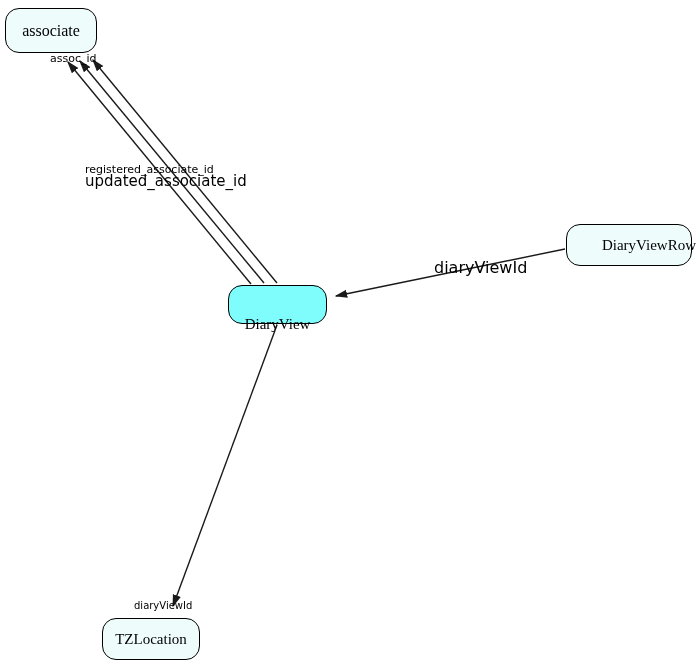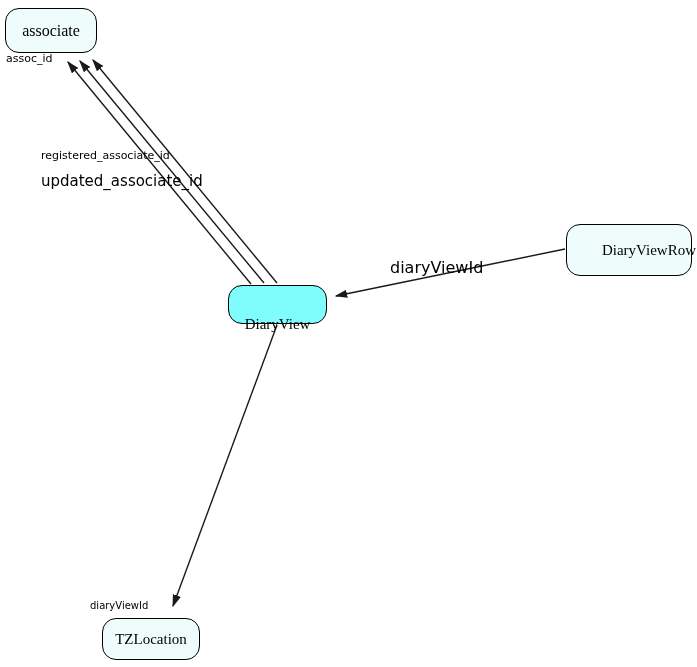--- a/index.html
+++ b/index.html
@@ -41,20 +41,21 @@
   .node-label {
     font-family: Liberation Serif, serif;
     line-height: 1;
   }
   .edge-label {
     position: absolute;
     font-family: "DejaVu Sans", sans-serif;
     color: #000000;
     white-space: nowrap;
     line-height: 1.15;
+    margin-left: 44px;
   }
 </style>
 </head>
 <body>
 
 <div id="graph-canvas">
 
   <svg id="graph-svg" viewBox="0 0 697 667" xmlns="http://www.w3.org/2000/svg">
     <defs>
       <marker id="arrowhead" markerWidth="9" markerHeight="9" refX="8" refY="3" orient="auto" markerUnits="strokeWidth">
@@ -71,27 +72,27 @@
   </svg>
 
   <div class="node-box" style="left: 5px; top: 8px; width: 92px; height: 45px; background: rgb(239, 252, 252); border-color: rgb(0, 0, 0);">
     <span class="node-label" style="font-size: 16px;">associate</span>
   </div>
 
   <div class="node-box" style="left: 228px; top: 285px; width: 99px; height: 39px; background: rgb(127, 252, 252); border-color: rgb(0, 0, 0);">
     <span class="node-label" style="font-size: 15px; margin-top: 39px;">DiaryView</span>
   </div>
 
-  <div class="node-box" style="left: 566px; top: 224px; width: 126px; height: 52px; background: rgb(239, 252, 252); border-color: rgb(0, 0, 0); padding-left: 40px;">
+  <div class="node-box" style="left: 566px; top: 224px; width: 126px; height: 42px; background: rgb(239, 252, 252); border-color: rgb(0, 0, 0); padding-left: 40px;">
     <span class="node-label" style="font-size: 15px;">DiaryViewRow</span>
   </div>
 
   <div class="node-box" style="left: 102px; top: 618px; width: 98px; height: 42px; background: rgb(239, 252, 252); border-color: rgb(0, 0, 0);">
     <span class="node-label" style="font-size: 15px;">TZLocation</span>
   </div>
 
   <div class="edge-label" style="left: 6px; top: 53px; font-size: 11px; color: rgb(0, 0, 0);">assoc_id</div>
-  <div class="edge-label" style="left: 41px; top: 150px; font-size: 11px; color: rgb(0, 0, 0);">registered_associate_id</div>
+  <div class="edge-label" style="left: 41px; top: 164px; font-size: 11px; color: rgb(0, 0, 0);">registered_associate_id</div>
   <div class="edge-label" style="left: 41px; top: 173px; font-size: 15px; color: rgb(0, 0, 0);">updated_associate_id</div>
   <div class="edge-label" style="left: 390px; top: 259px; font-size: 16px; color: rgb(0, 0, 0);">diaryViewId</div>
   <div class="edge-label" style="left: 90px; top: 600px; font-size: 10px; color: rgb(0, 0, 0);">diaryViewId</div>
 
 </div>
 
 </body></html>

